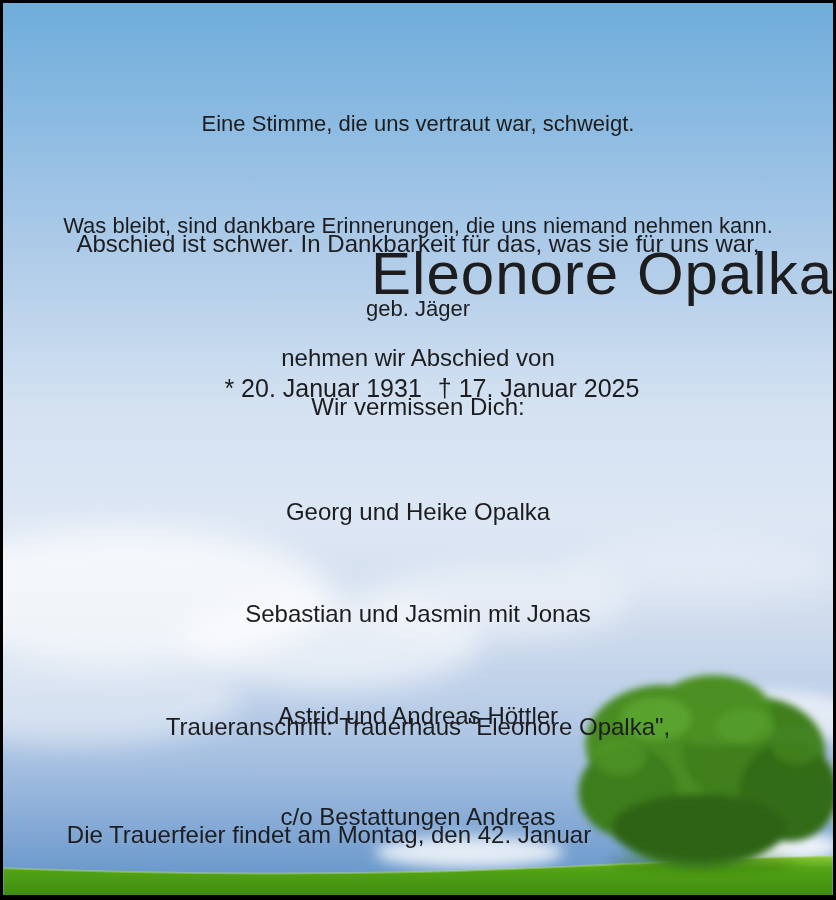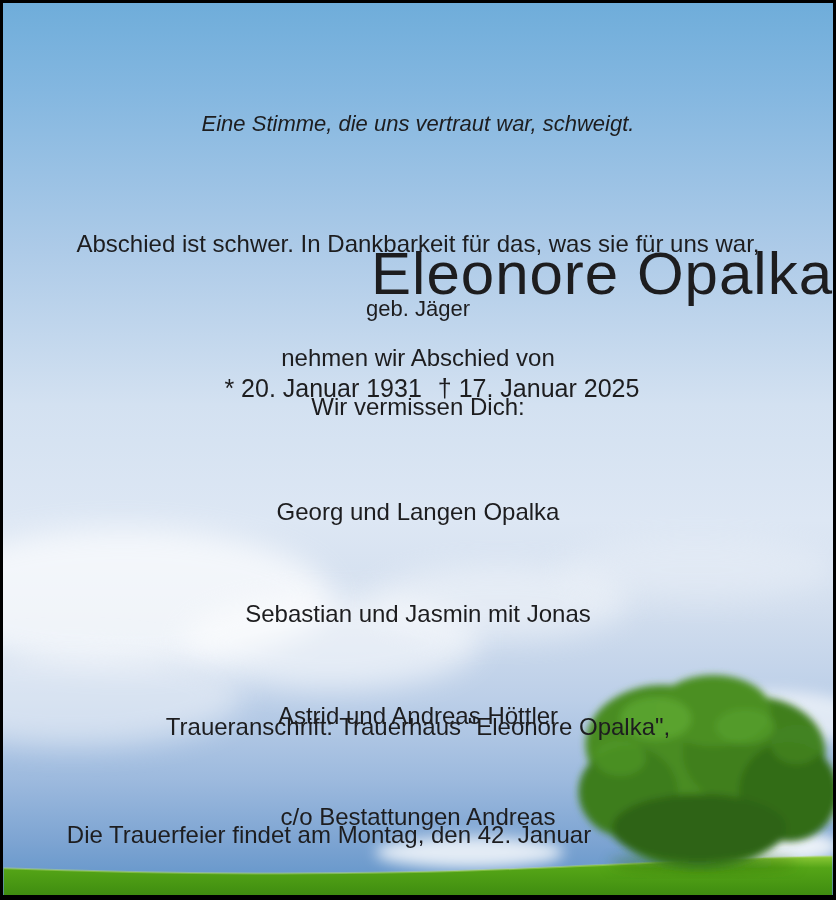--- a/index.html
+++ b/index.html
@@ -36,21 +36,21 @@
   }
 
   .txt {
     position: absolute;
     left: 0;
     width: 100%;
     text-align: center;
     white-space: pre;
   }
 
-  .verse   { top: 36px;  font-size: 22px; line-height: 34px; font-style: italic; font-weight: 500; }
+  .verse   { top: 36px;  font-size: 22px; line-height: 34px; font-weight: 500; }
   .intro   { top: 146px; font-size: 24px; line-height: 38px; }
   .name    { top: 242px; font-size: 60px; line-height: 58px; letter-spacing: 1px; text-align: right; }
   .maiden  { top: 292px; font-size: 22px; line-height: 28px; }
   .dates   { top: 331px; font-size: 25px; line-height: 36px; }
   .missing { top: 388px; font-size: 24px; line-height: 32px; }
   .mourners{ top: 424px; font-size: 24px; line-height: 34px; }
   .address { top: 649px; font-size: 24px; line-height: 30px; }
   .funeral { top: 757px; font-size: 24px; line-height: 30px; left: 20px; width: 612px; }
 
   .dates .death-part { margin-left: 16px; }
@@ -109,39 +109,40 @@
         <ellipse cx="658" cy="722" rx="36" ry="22" fill="#5ea832" opacity="0.8"></ellipse>
         <ellipse cx="748" cy="730" rx="30" ry="18" fill="#57a02c" opacity="0.7"></ellipse>
         <ellipse cx="622" cy="762" rx="26" ry="18" fill="#539b2a" opacity="0.6"></ellipse>
         <ellipse cx="800" cy="748" rx="26" ry="20" fill="#448522" opacity="0.8"></ellipse>
       </g>
     </g>
   </svg>
 
   <div class="txt verse">
     <div>Eine Stimme, die uns vertraut war, schweigt.</div>
+    <div>Was bleibt, sind dankbare Erinnerungen, die uns niemand nehmen kann.</div>
   </div>
 
   <div class="txt intro">
     <div>Abschied ist schwer. In Dankbarkeit für das, was sie für uns war,</div>
     <div>nehmen wir Abschied von</div>
   </div>
 
   <div class="txt name">Eleonore Opalka</div>
 
   <div class="txt maiden">geb. Jäger</div>
 
   <div class="txt dates">
     <span>* 20. Januar 1931</span><span class="death-part">† 17. Januar 2025</span>
   </div>
 
   <div class="txt missing">Wir vermissen Dich:</div>
 
   <div class="txt mourners">
-    <div>Georg und Langen Opalka</div>
+    <div>Georg und Heike Opalka</div>
     <div>Sebastian und Jasmin mit Jonas</div>
     <div>Astrid und Andreas Höttler</div>
     
     
   </div>
 
   <div class="txt address">
     <div>Traueranschrift: Trauerhaus "Eleonore Opalka",</div>
     <div>c/o Bestattungen Andreas</div>
     <div>An der Langen Hecke 8, 58644 Iserlohn</div>

